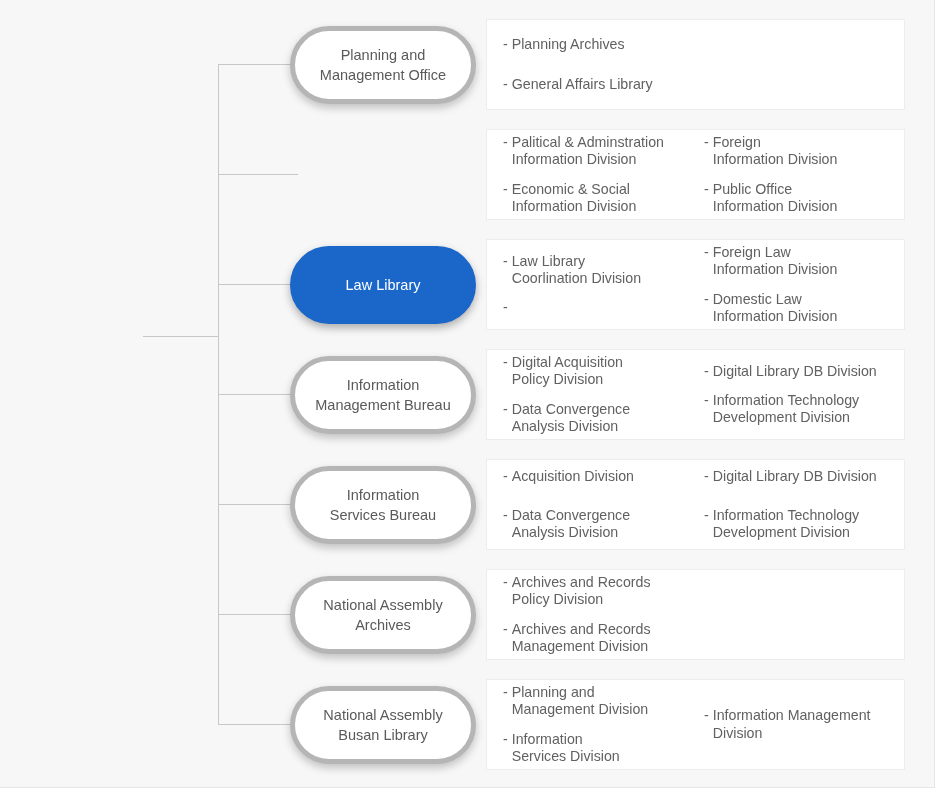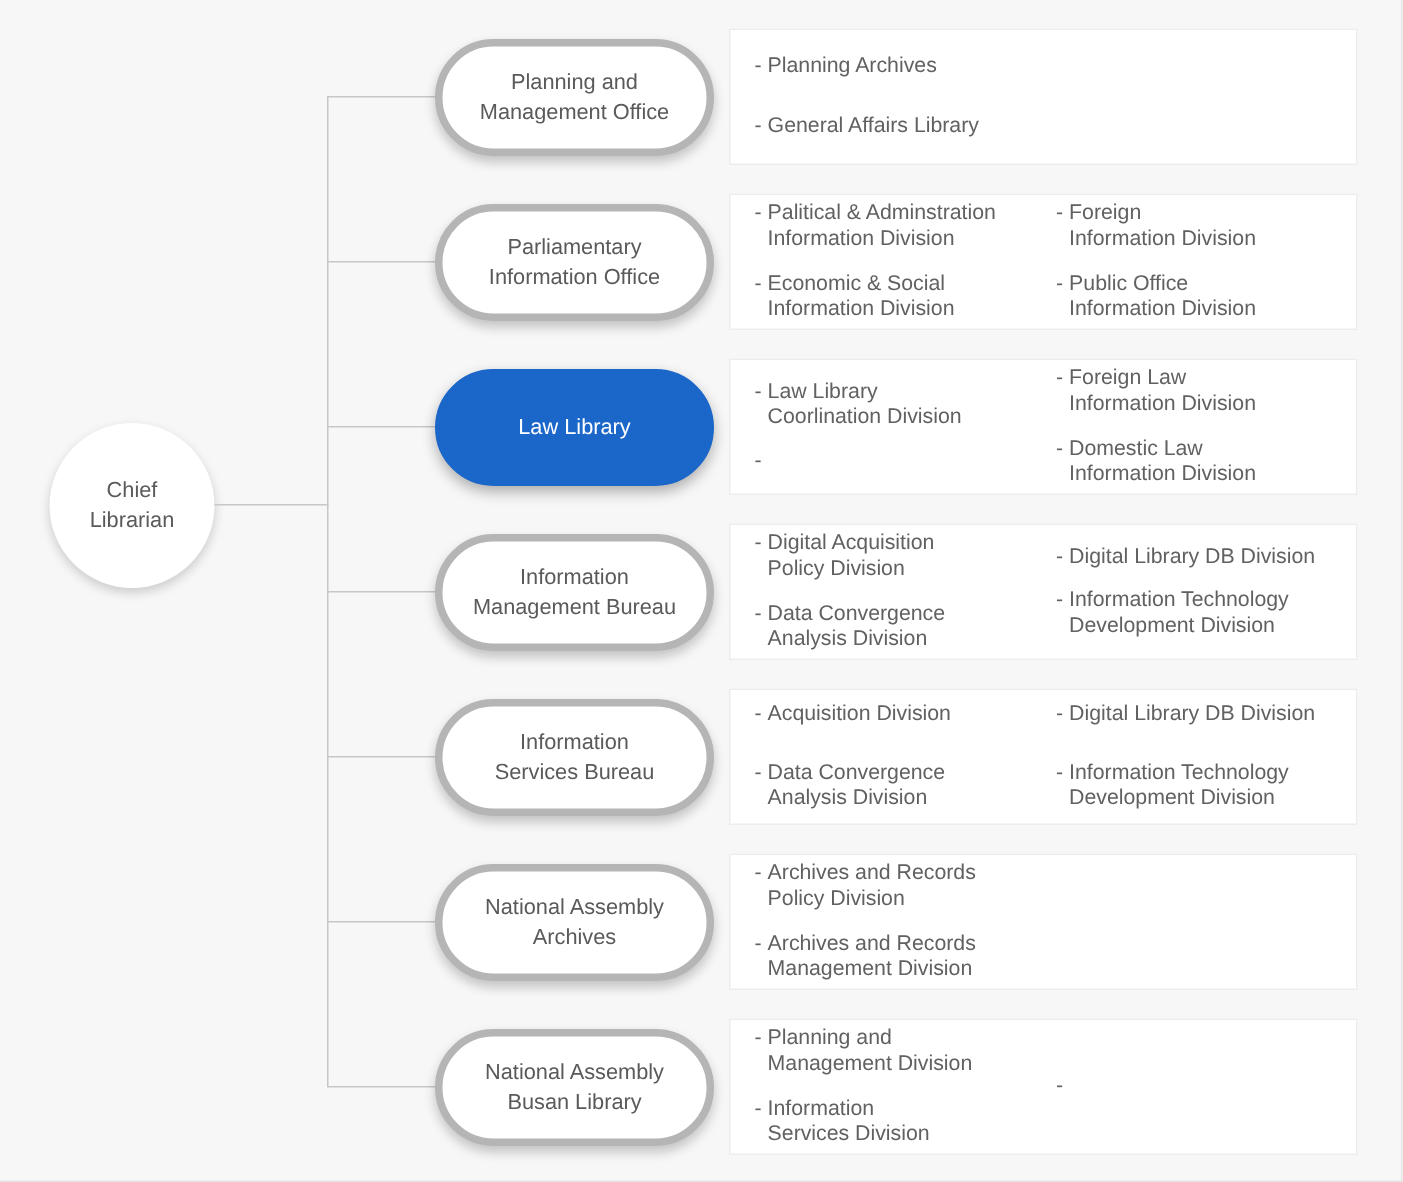--- a/index.html
+++ b/index.html
@@ -151,24 +151,20 @@
     border-color: #1a66c9;
     color: #ffffff;
     box-shadow: 0 4px 9px rgba(0,0,0,0.3);
   }
 </style>
 </head>
 <body>
 
 <div id="org-chart">
 
-  <div class="root-node">
-    <span class="lbl">Chief
-Librarian</span>
-  </div>
 
   <div class="stub-root"></div>
   <div class="trunk"></div>
   <div class="branch" style="top:64px"></div>
   <div class="branch" style="top:174px"></div>
   <div class="branch" style="top:284px"></div>
   <div class="branch" style="top:394px"></div>
   <div class="branch" style="top:504px"></div>
   <div class="branch" style="top:614px"></div>
   <div class="branch" style="top:724px"></div>
@@ -217,24 +213,20 @@
 Information Division</span>
               </div>
               <div class="item">
                 <span class="dash">-</span>
                 <span class="txt">Public Office
 Information Division</span>
               </div>
             </div>
           </div>
         </div>
-        <div class="pill">
-          <span class="lbl">Parliamentary
-Information Office</span>
-        </div>
       </div>
       <div class="row" style="top: 239px; height: 91px; width: 615px;">
         <div class="panel">
           <div class="panel-cols">
             <div class="col col-1">
               <div class="item">
                 <span class="dash">-</span>
                 <span class="txt">Law Library
 Coorlination Division</span>
               </div>
@@ -359,20 +351,22 @@
               </div>
               <div class="item">
                 <span class="dash">-</span>
                 <span class="txt">Information
 Services Division</span>
               </div>
             </div>
             <div class="col col-2">
               <div class="item">
                 <span class="dash">-</span>
+                <span class="txt">Information Management
+Division</span>
               </div>
             </div>
           </div>
         </div>
         <div class="pill">
           <span class="lbl">National Assembly
 Busan Library</span>
         </div>
       </div>
     </div>

